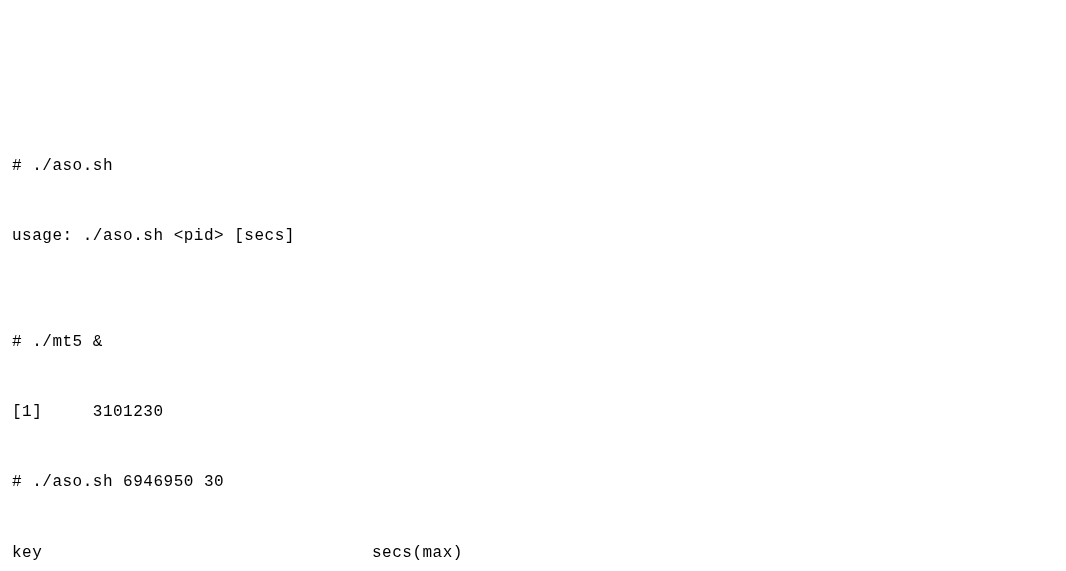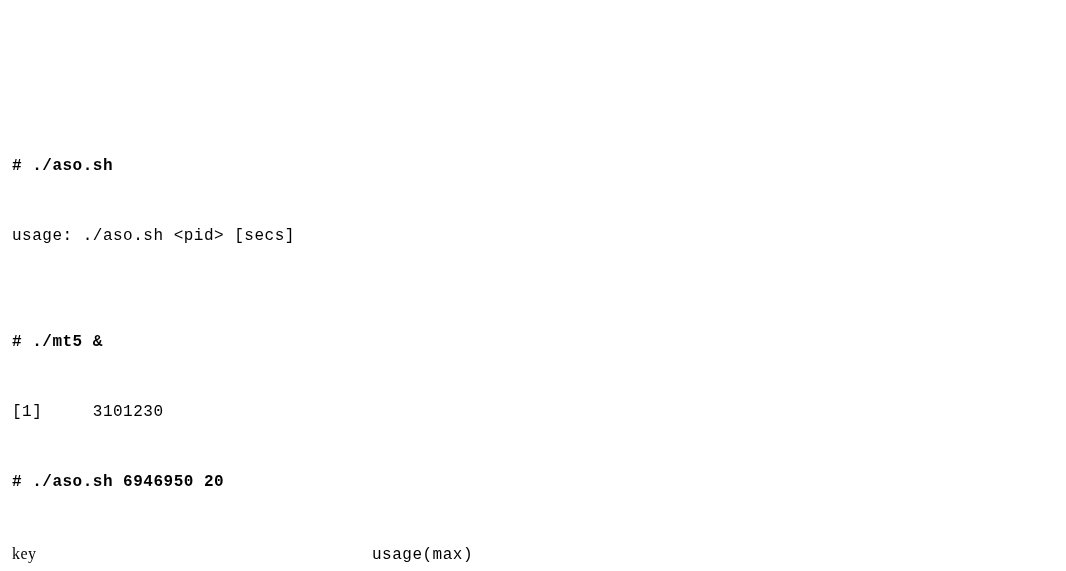--- a/index.html
+++ b/index.html
@@ -7,47 +7,46 @@
       font-size: 16px;
       line-height: 2.2;
       background: #ffffff;
       color: #000000;
       margin: 0;
       padding: 8px 12px;
       white-space: pre;
       letter-spacing: 0.5px;
     }
     .bold {
-      font-weight: bold;
+      font-weight: normal;
     }
     .line {
       display: block;
     }
     .col-key {
       display: inline-block;
       width: 360px;
-      font-family: Liberation Serif, serif;
     }
     .col-val {
       display: inline-block;
       width: 330px;
     }
   </style>
 </head>
 <body>
 
 
 
 <span class="line bold"># ./aso.sh</span>
 <span class="line">usage: ./aso.sh &lt;pid&gt; [secs]</span>
 <span class="line"></span>
 <span class="line bold"># ./mt5 &amp;</span>
 <span class="line">[1]     3101230</span>
-<span class="line bold"># ./aso.sh 6946950 20</span>
-<span class="line"><span class="col-key">key</span><span class="col-val">usage(max)</span></span>
+<span class="line bold"># ./aso.sh 6946950 30</span>
+<span class="line"><span class="col-key">key</span><span class="col-val">secs(max)</span></span>
 
 
 <span class="line"></span>
 
 
 
 
 
 
 

